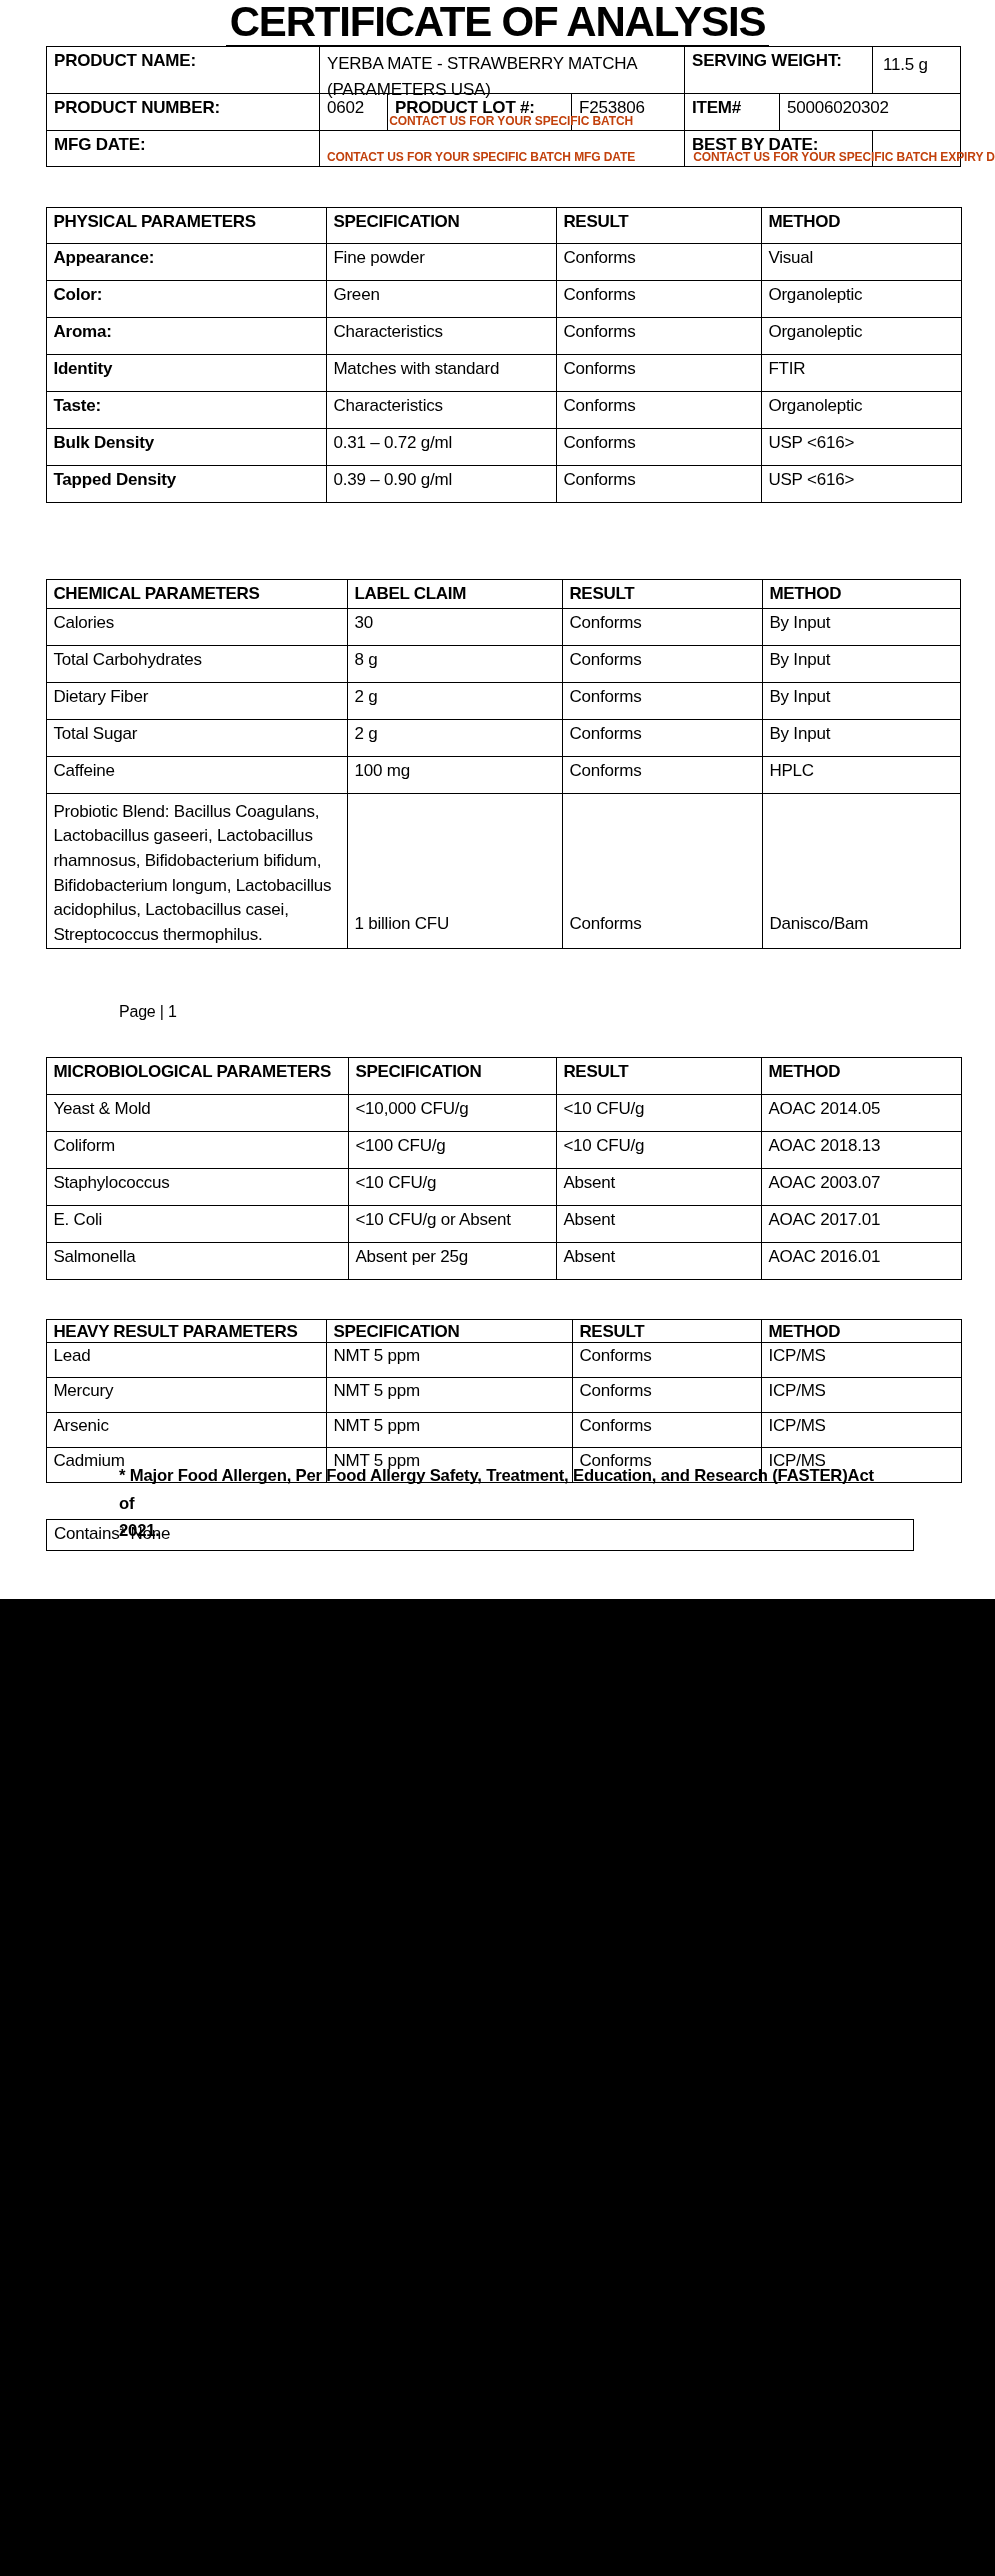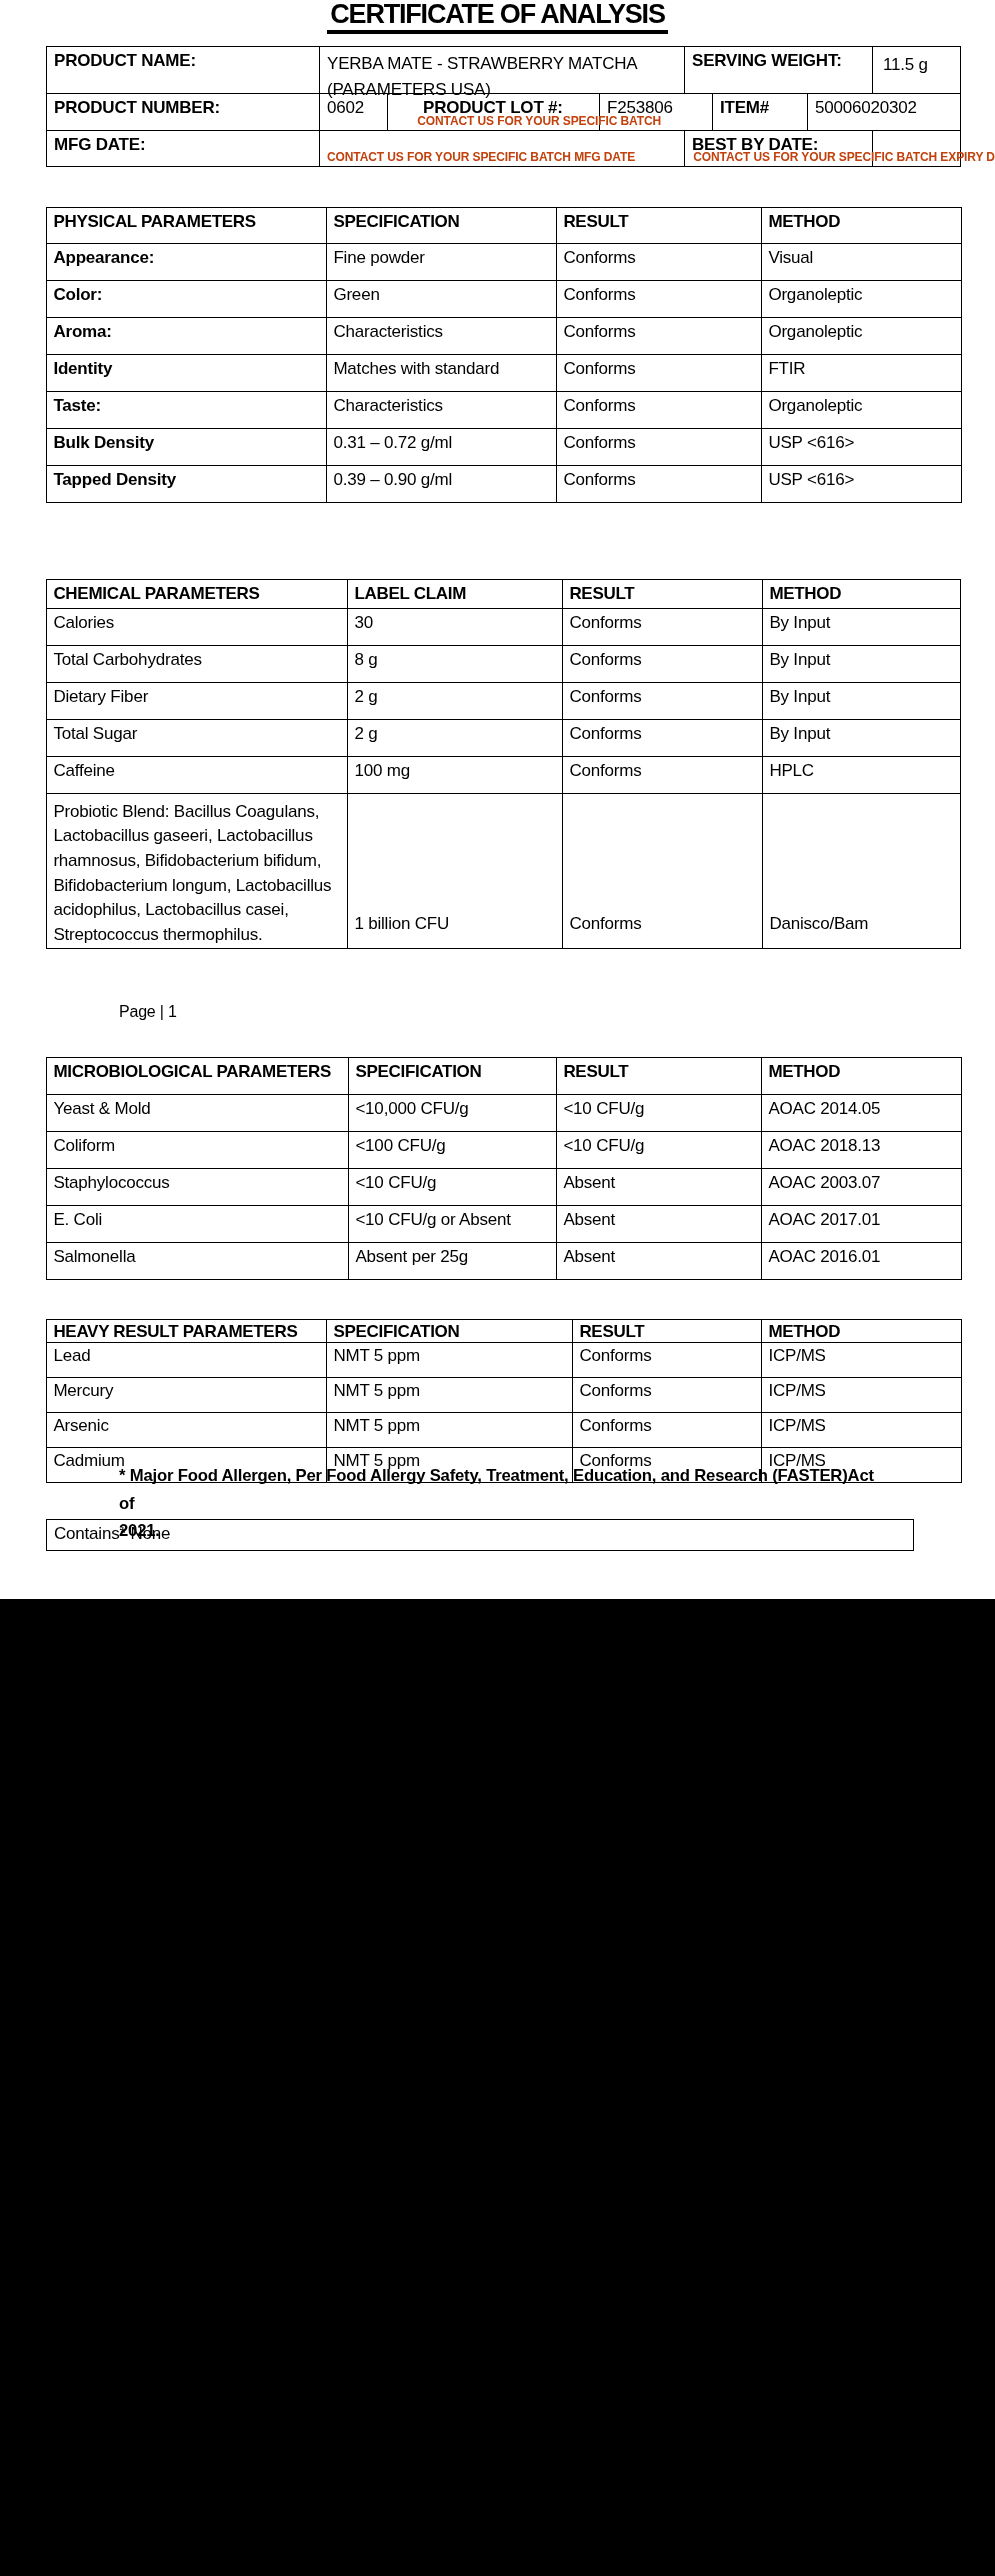--- a/index.html
+++ b/index.html
@@ -4,38 +4,38 @@
 <style>
   * { margin:0; padding:0; box-sizing:border-box; }
   html,body { background:#000; }
   body { font-family:"Liberation Sans", sans-serif; color:#000; }
   .stage { position:relative; width:995px; height:2576px; background:#000; overflow:hidden; }
   .paper { position:absolute; top:0; left:0; width:995px; height:1599px; background:#ffffff; letter-spacing:-0.2px; }
   .black-band { position:absolute; top:1599px; left:0; width:995px; height:977px; background:#000; }
 
   
   .title-wrap { position:absolute; top:0px; left:0; width:995px; text-align:center; }
-  .title { display:inline-block; font-size:27px; font-weight:bold; letter-spacing:-1.2px; line-height:1.05; border-bottom:4.1px solid #000; padding:0 3.5px 1.2px 3.5px; }
+  .title { display:inline-block; font-size:42px; font-weight:bold; letter-spacing:-1.2px; line-height:1.05; border-bottom:4.1px solid #000; padding:0 3.5px 1.2px 3.5px; }
 
   
   .htable { position:absolute; left:46px; top:46px; width:915px; border:1.2px solid #000; background:#fff; }
   .hrow { display:flex; width:100%; }
   .hrow-b { border-bottom:1.2px solid #000; }
   .hr1 { height:47px; }
   .hr2 { height:37px; }
   .hr3 { height:35px; }
   .hcell { position:relative; border-right:1.2px solid #000; padding:4.1px 2.3px 0 7px; font-size:17px; overflow:visible; }
   .hcell:last-child { border-right:none; }
   .hlabel { font-weight:bold; }
   .hval { font-weight:normal; }
   .two-line div { line-height:26px; }
   .red-note { position:absolute; bottom:1.8px; left:7px; white-space:nowrap; font-weight:bold; font-size:12px; color:#c2410c; letter-spacing:-0.1px; z-index:5; }
   .red-note.flush { left:1.2px; }
   .w466 { width:273px; } .w624 { width:365px; } .w321 { width:188px; }
-  .w117 { width:68px; } .w314 { width:184px;margin-left:28px; } .w193 { width:113px; } .w163 { width:95px; }
+  .w117 { width:68px; } .w314 { width:184px; } .w193 { width:113px; } .w163 { width:95px; }
   .wflex { flex:1; }
 
   
   table.dtable { position:absolute; left:46px; width:915px; border-collapse:collapse; table-layout:fixed; background:#fff; }
   .dtable th, .dtable td { border:1.2px solid #000; vertical-align:top; text-align:left; padding:3.5px 4.7px 0 6.4px; font-size:17px; overflow:hidden; }
   .dtable th { font-weight:bold; letter-spacing:-0.3px; }
   .dtable td { font-weight:normal; }
   .t-physical { top:207px; }
   .t-chemical { top:579px; }
   .t-micro    { top:1057px; }

